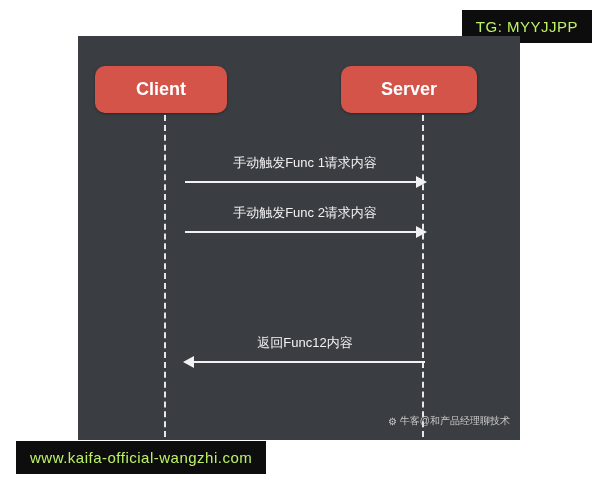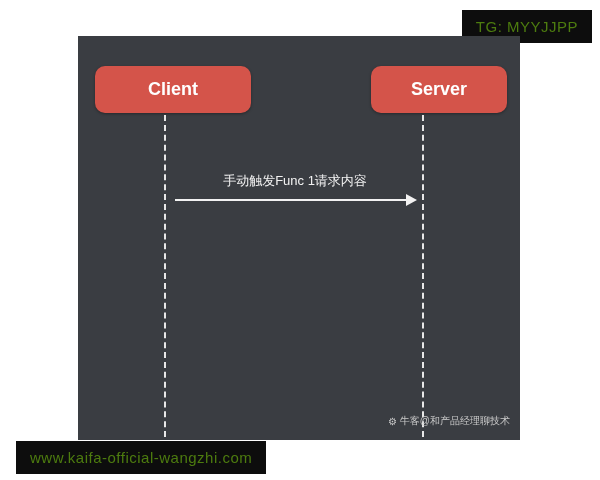--- a/index.html
+++ b/index.html
@@ -8,21 +8,21 @@
     background: #ffffff;
     position: relative;
     overflow: hidden;
     font-family: "Liberation Sans", sans-serif;
   }
 
   
   .badge {
     position: absolute;
     background: #0d0d0d;
-    color: #4d7c0f;
+    color: #bef264;
     font-size: 15px;
     letter-spacing: 0.5px;
     padding: 8px 14px;
     white-space: nowrap;
   }
   .badge.tg { top: 10px; right: 8px; }
   .badge.url { bottom: 6px; left: 16px; }
 
   
   .panel {
@@ -40,41 +40,40 @@
     background: #d4544a;
     border-radius: 10px;
     color: #ffffff;
     font-weight: bold;
     font-size: 18px;
     display: flex;
     align-items: center;
     justify-content: center;
     box-shadow: 0 1px 3px rgba(0,0,0,0.35);
   }
-  .actor.client { left: 17px; width: 156px; text-align: right; }
-  .actor.server { left: 293px; width: 136px; }
+  .actor.client { left: 17px; width: 132px; text-align: right; }
+  .actor.server { left: 263px; width: 136px; }
 
   
   .lifeline {
     position: absolute;
     top: 79px;
     height: 322px;
     width: 0;
     border-left: 2px dashed #e8e8e8;
   }
   .lifeline.client { left: 86px; }
   .lifeline.server { left: 344px; }
 
   
   .msg {
     position: absolute;
-    left: 97px;
+    left: 107px;
     width: 240px;
     text-align: center;
-    margin-top: 18px;
   }
   .msg .label {
     color: #f2f2f2;
     font-size: 13px;
     margin-bottom: 9px;
     white-space: nowrap;
   }
   .msg .arrow {
     position: relative;
     height: 2px;
@@ -132,22 +131,30 @@
   </div>
 
   <div class="lifeline client"></div>
   <div class="lifeline server"></div>
 
   <div class="msg m1 right">
     <div class="label">手动触发Func 1请求内容</div>
     <div class="arrow"></div>
   </div>
 
+  <div class="msg m2 right">
+    <div class="label">手动触发Func 2请求内容</div>
+    <div class="arrow"></div>
+  </div>
 
 
+  <div class="msg m4 left">
+    <div class="label">返回Func12内容</div>
+    <div class="arrow"></div>
+  </div>
 
   <div class="watermark">
     <span class="wm-icon">⚙</span>
     <span>牛客@和产品经理聊技术</span>
   </div>
 
 </div>
 
 <div class="badge url">www.kaifa-official-wangzhi.com</div>
 

